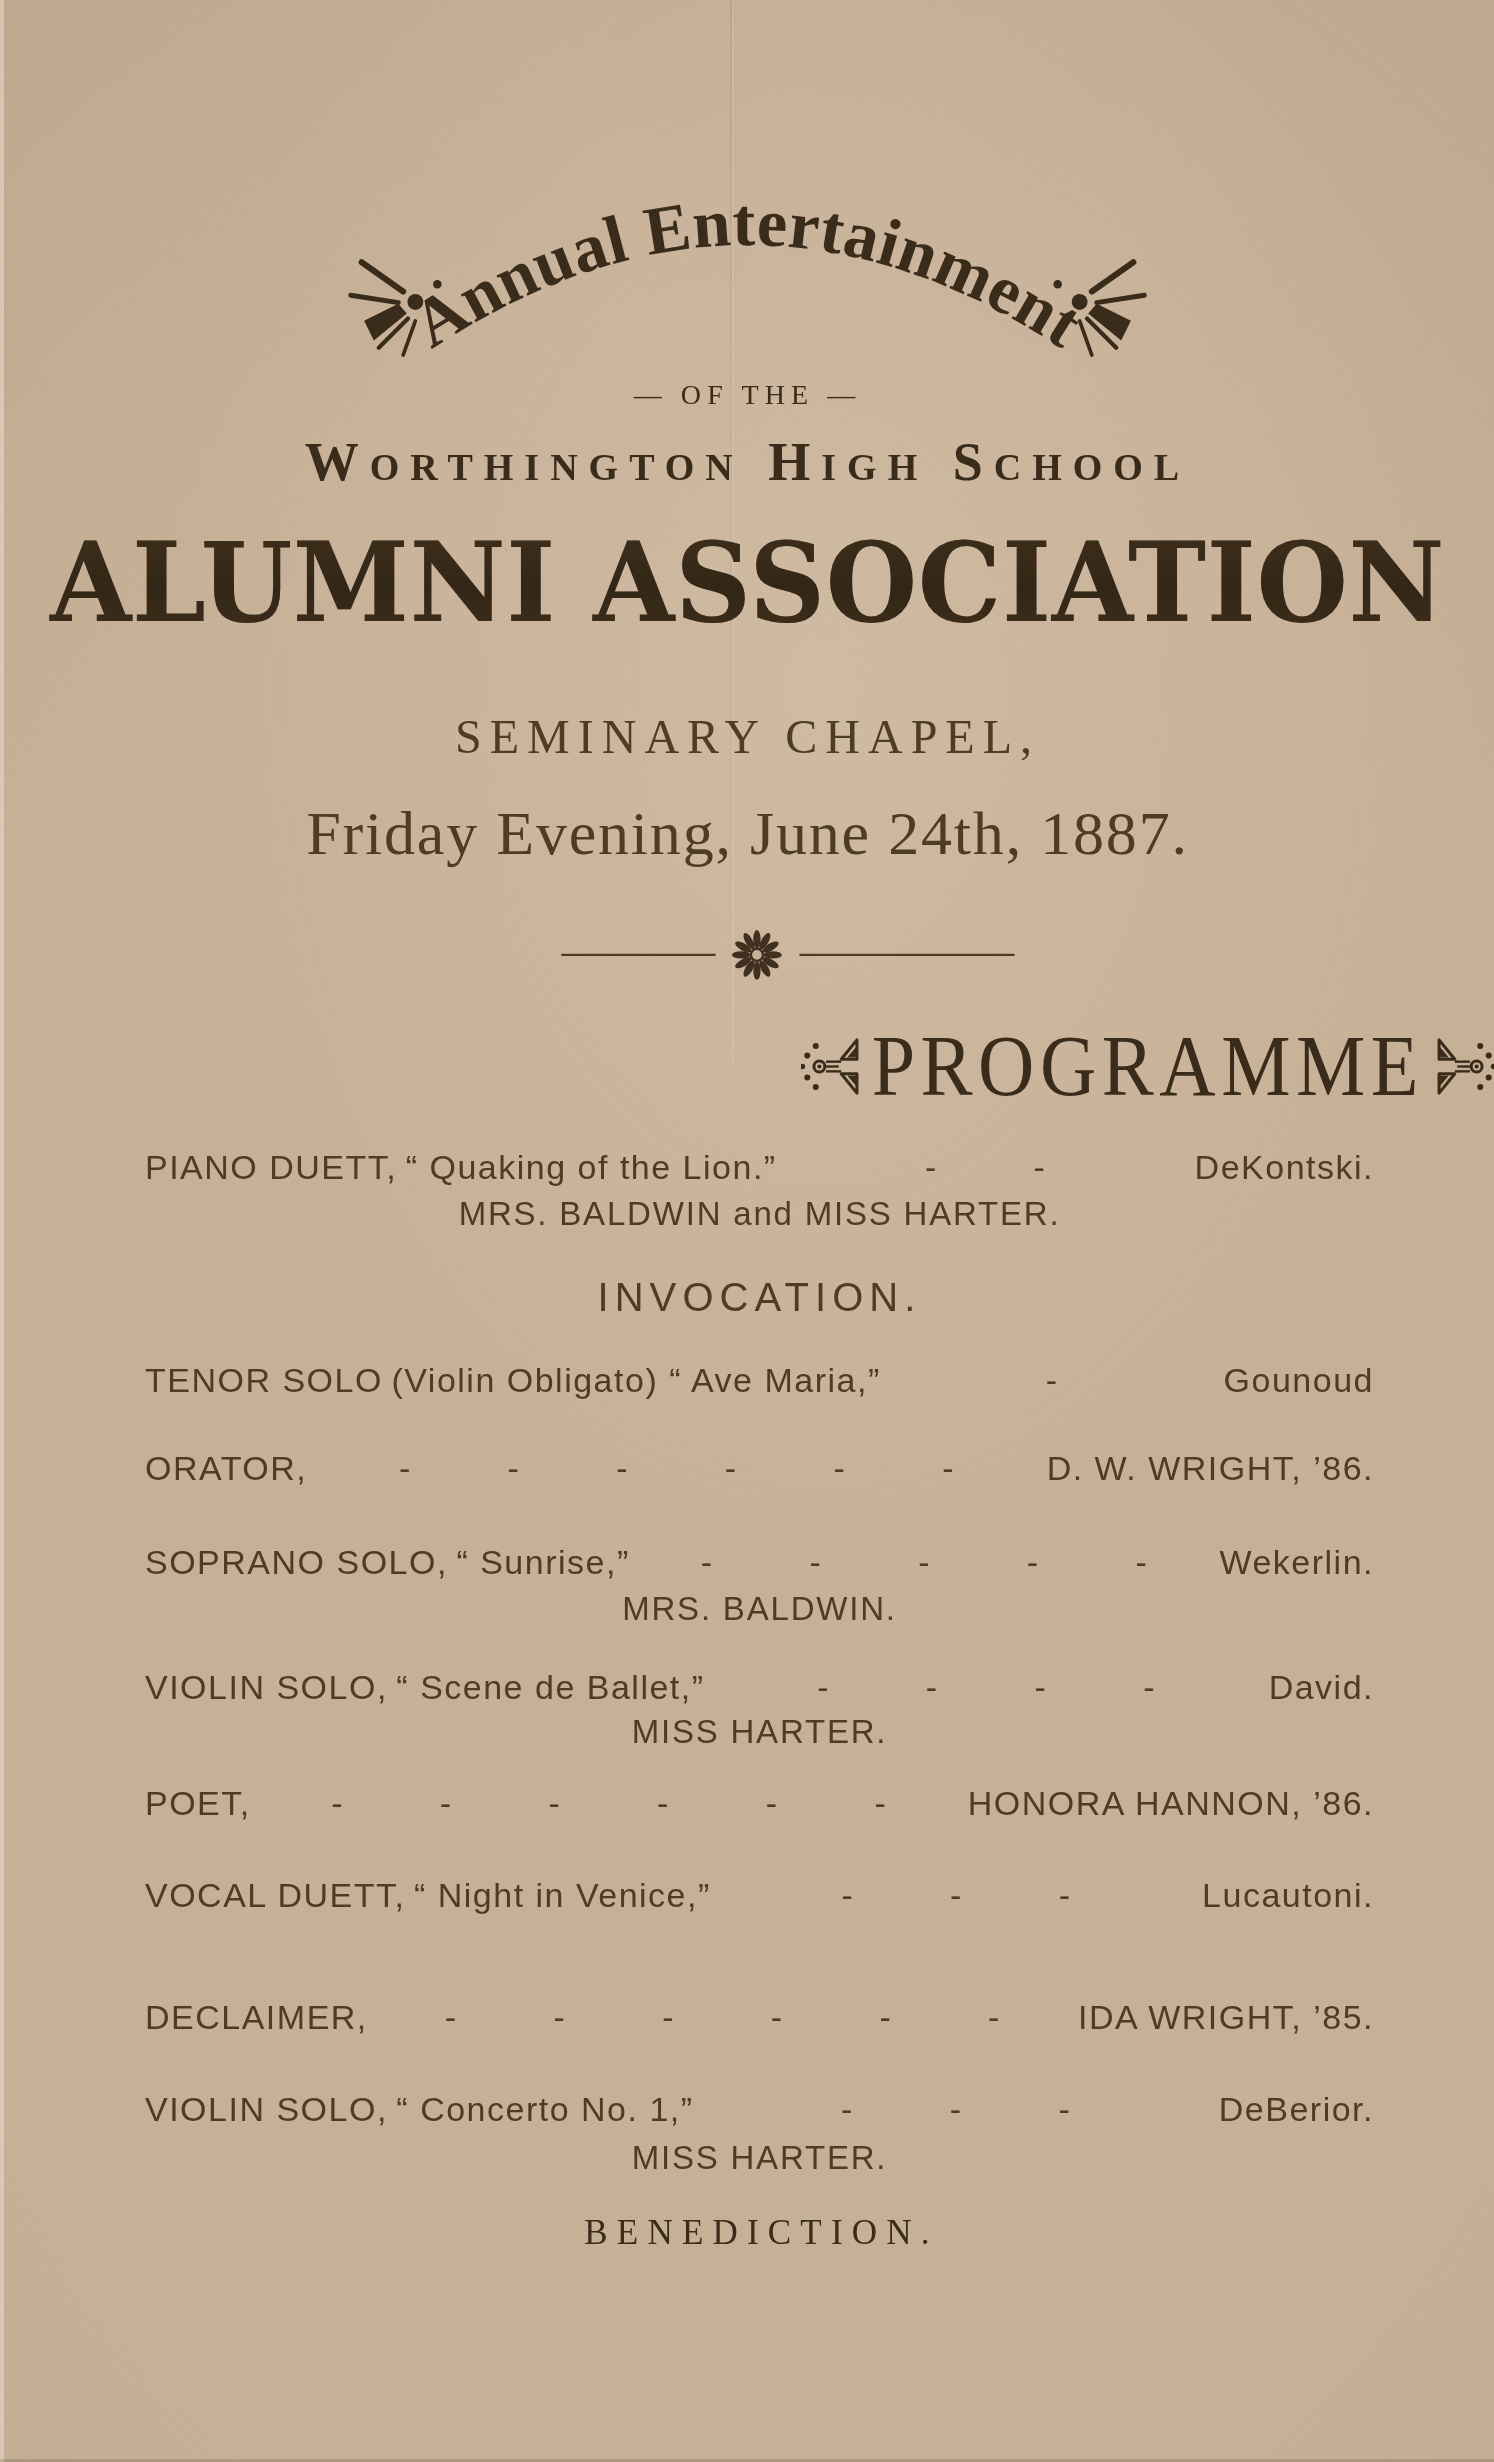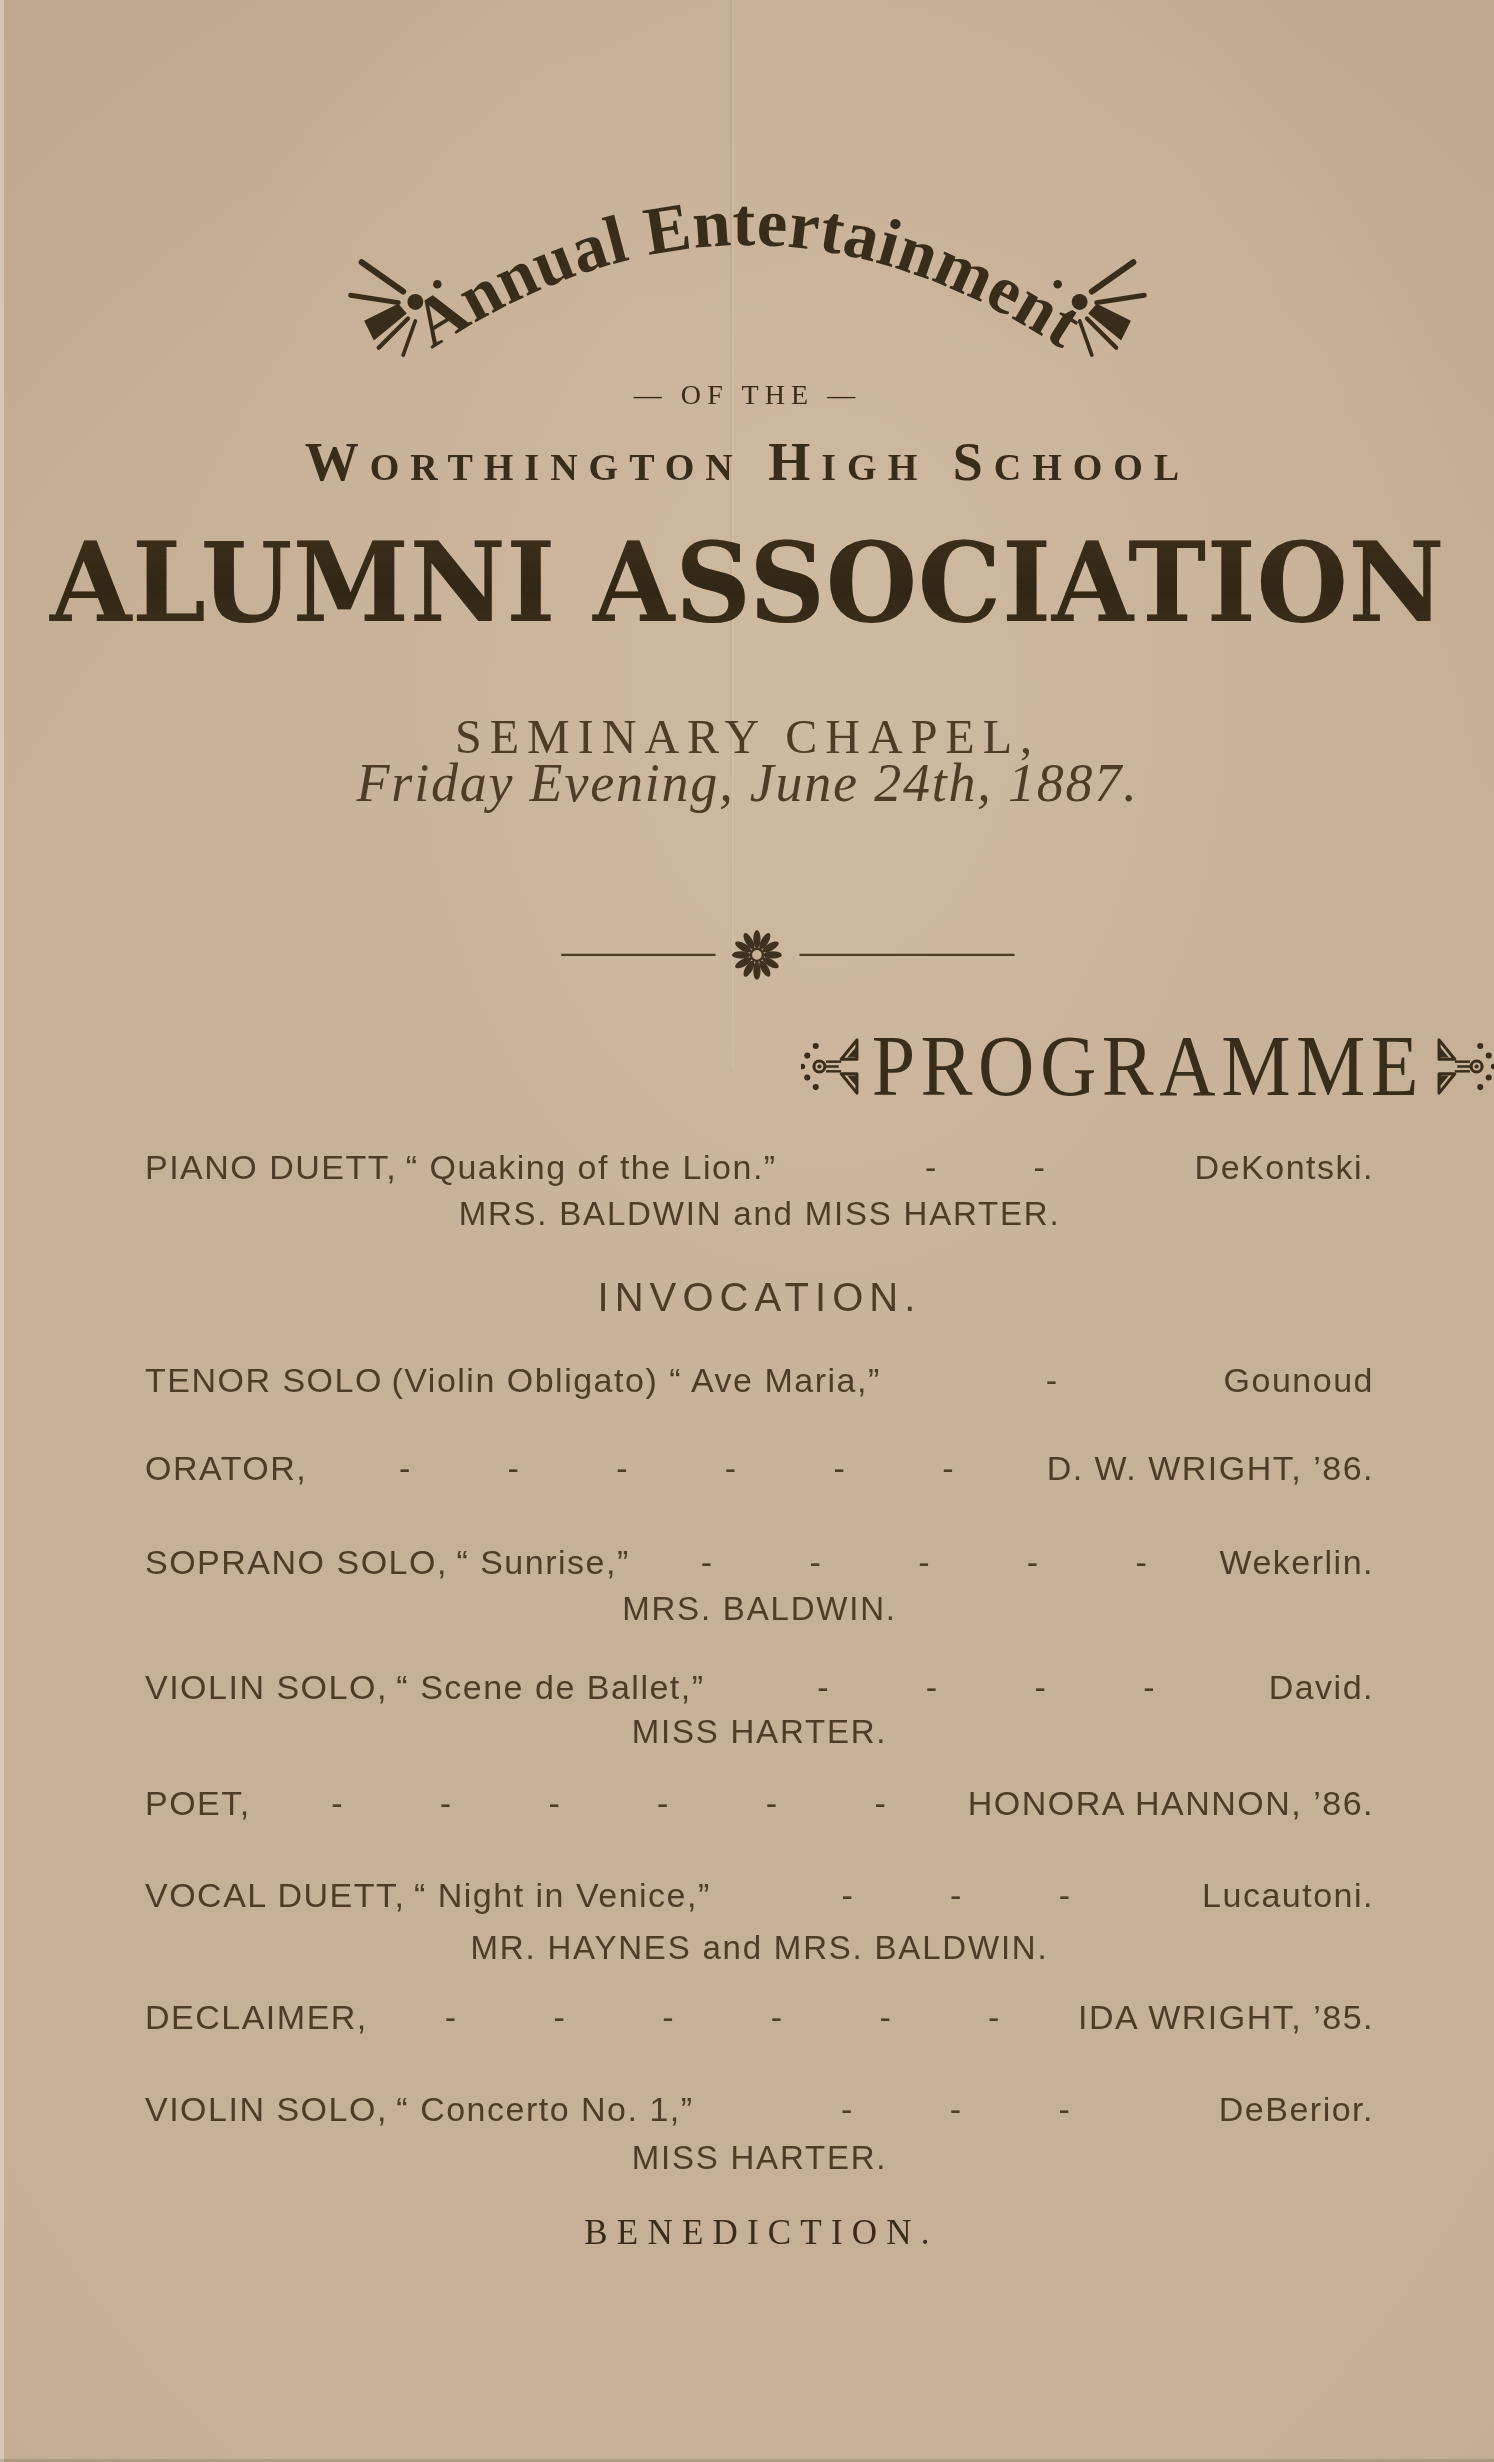--- a/index.html
+++ b/index.html
@@ -43,21 +43,21 @@
           color:var(--ink);}
   @supports ((-webkit-background-clip:text) or (background-clip:text)){
     .alumni{
       background:repeating-linear-gradient(180deg,#33271833 0 1.8px,#33271800 1.8px 3.1px),
                  linear-gradient(180deg,#473621,#2f2414 55%,#473621);
       -webkit-background-clip:text;background-clip:text;color:transparent;
       text-shadow:0 0 0.6px rgba(58,44,27,0.35);
     }
   }
   .venue{top:709px;font-family:"Liberation Serif",serif;font-size:48px;letter-spacing:8px;color:var(--ink-soft);}
-  .datefs{top:752px;font-family:"Liberation Serif",serif;font-style:italic;font-size:54px;
+  .datefs{top:798px;font-family:"Liberation Serif",serif;font-size:62px;
           letter-spacing:1.8px;color:var(--ink-soft);}
 
   svg.divider{position:absolute;left:0;top:916px;}
 
   .prog-row{position:absolute;left:0;top:1011px;width:100%;height:110px;
     display:flex;align-items:center;justify-content:flex-end;gap:10px;}
   .prog-title{font-family:"Liberation Serif",serif;font-size:78px;letter-spacing:5.5px;
     color:var(--ink);transform:scaleY(1.12);transform-origin:center;white-space:nowrap;}
   .orn{width:61px;height:63px;flex:0 0 auto;}
   .orn.flip{transform:scaleX(-1);}
@@ -211,21 +211,20 @@
       <span class="lbl">POET,</span>
       <span class="dash">-   -   -   -   -   -</span>
       <span class="credit">HONORA HANNON, ’86.</span>
     </div>
 
     <div class="line" style="top:1874px">
       <span class="lbl"><span>VOCAL DUETT,</span><span class="piece">“ Night in Venice,”</span></span>
       <span class="dash">-   -   -</span>
       <span class="credit">Lucautoni.</span>
     </div>
-    <div class="perf" style="top:1928px">MR. HAYNES and MRS. BALDWIN.</div>
 
     <div class="line" style="top:1996px">
       <span class="lbl">DECLAIMER,</span>
       <span class="dash">-   -   -   -   -   -</span>
       <span class="credit">IDA WRIGHT, ’85.</span>
     </div>
 
     <div class="line" style="top:2088px">
       <span class="lbl"><span>VIOLIN SOLO,</span><span class="piece">“ Concerto No. 1,”</span></span>
       <span class="dash">-   -   -</span>

